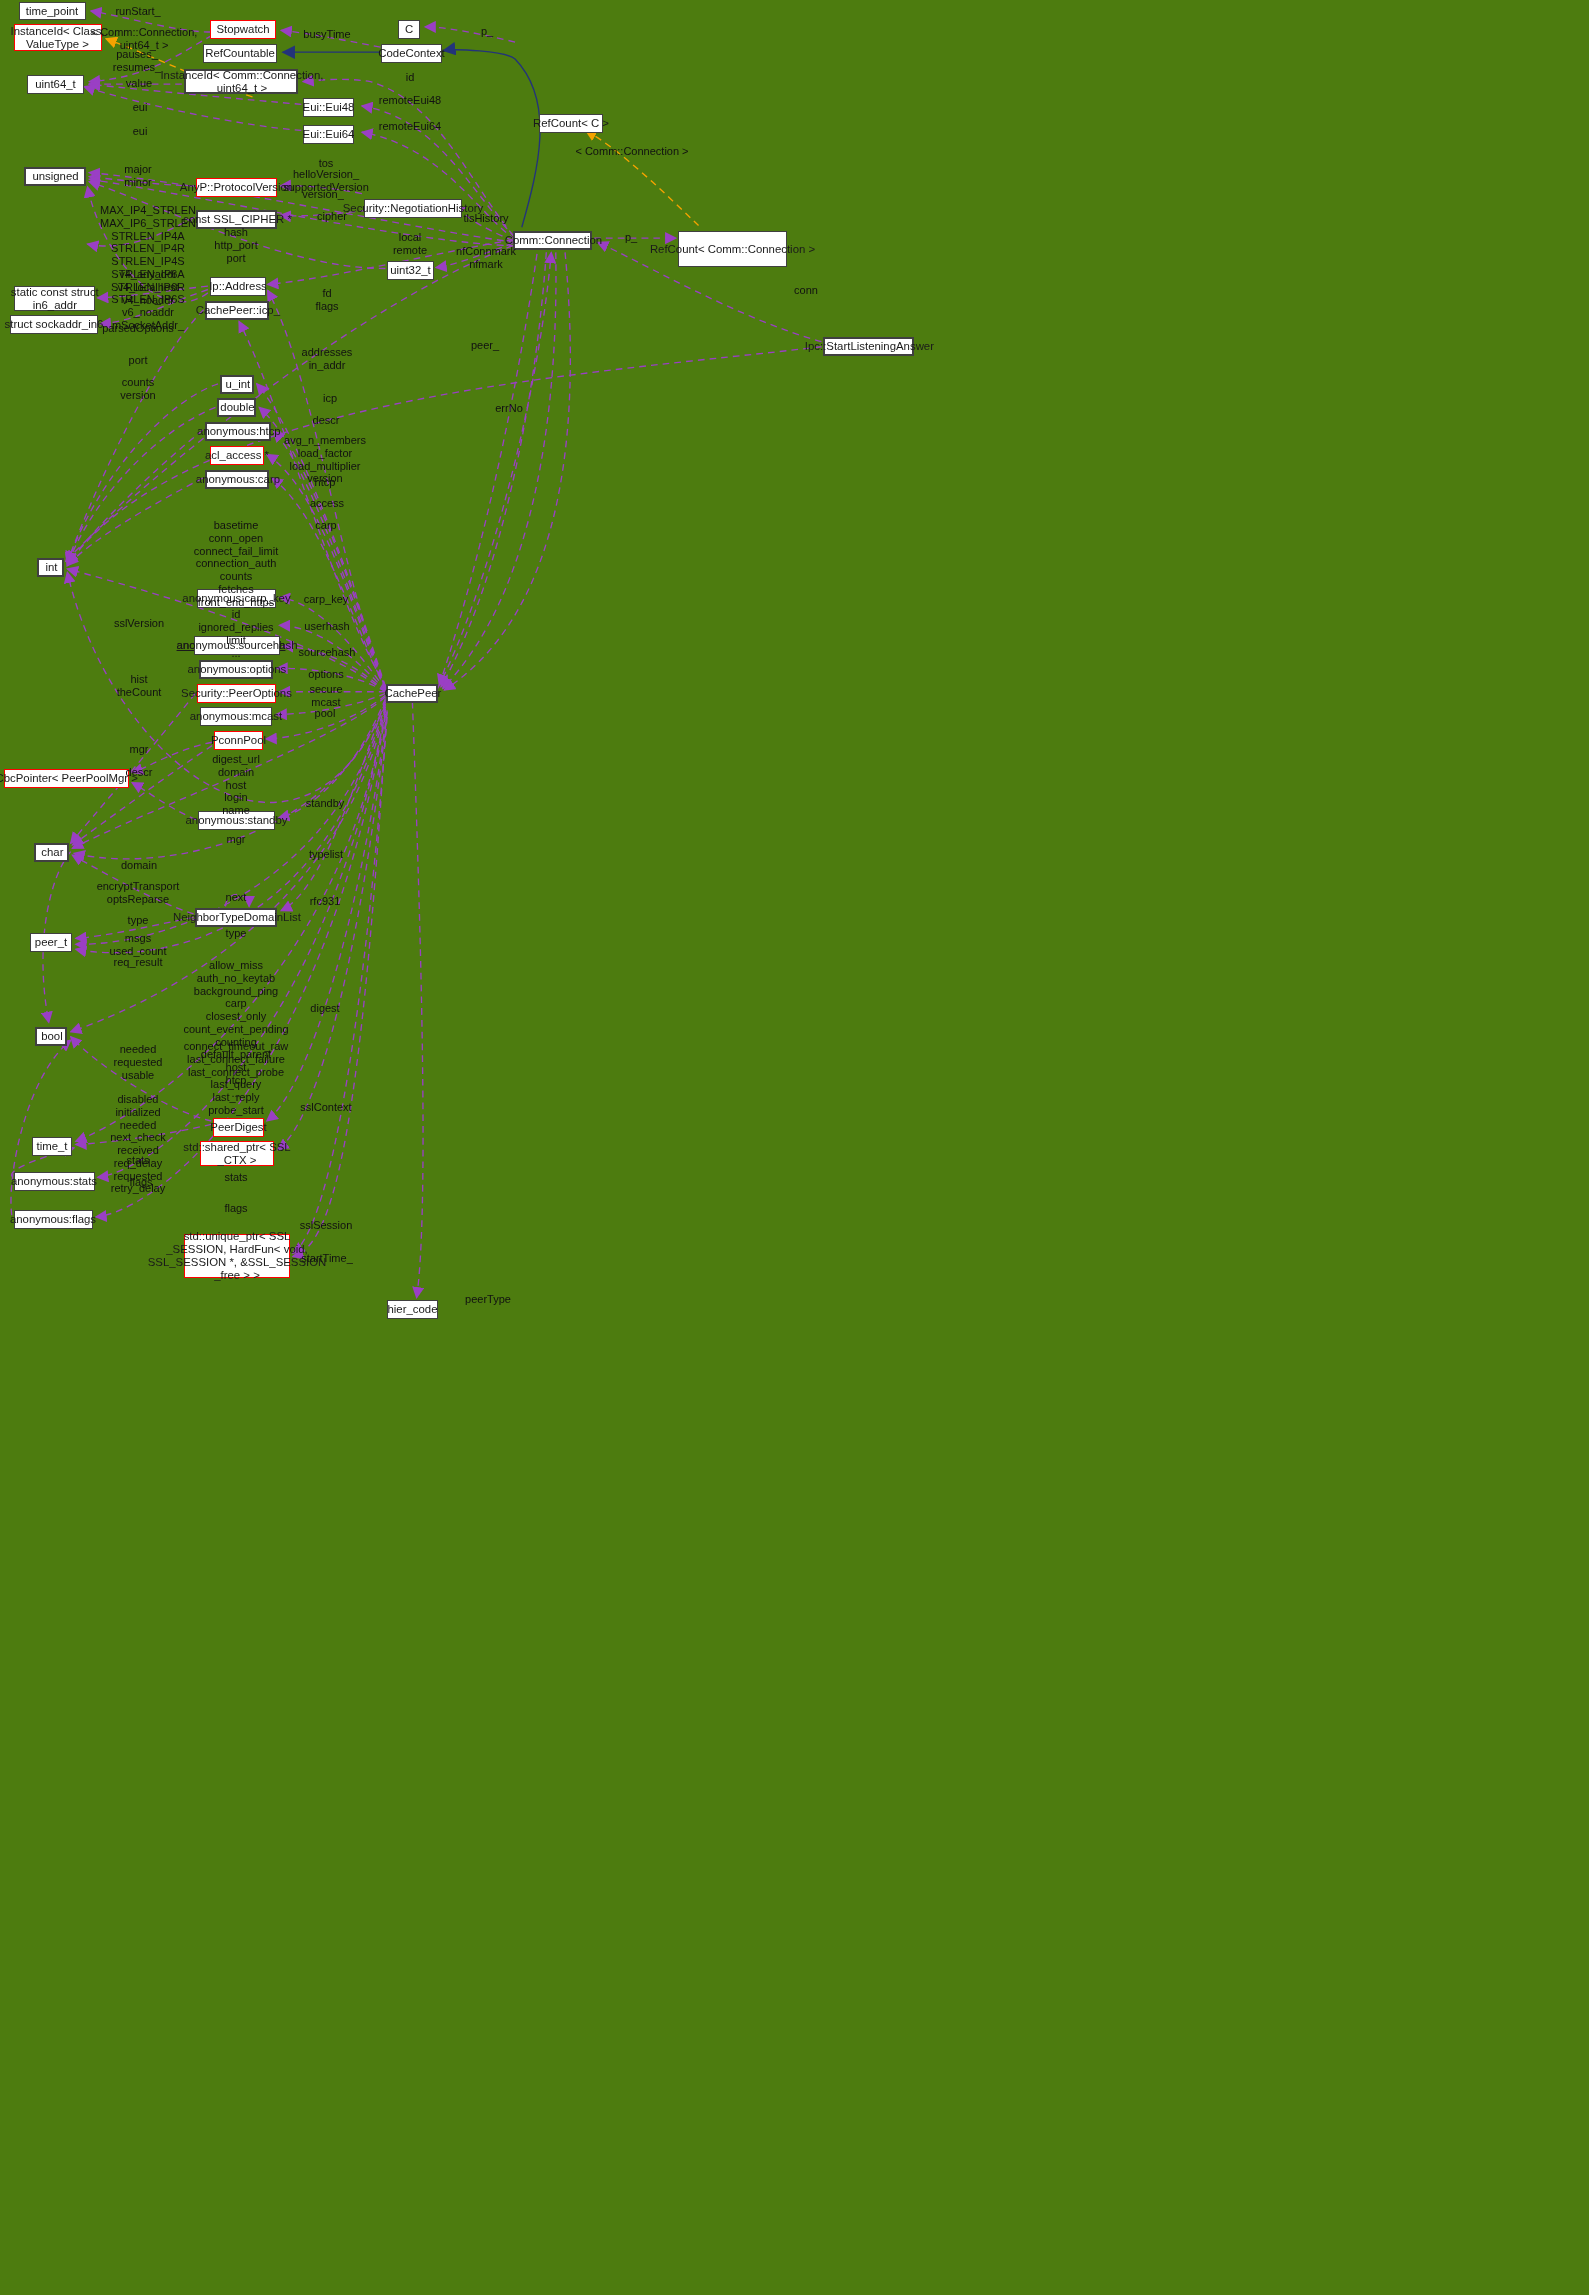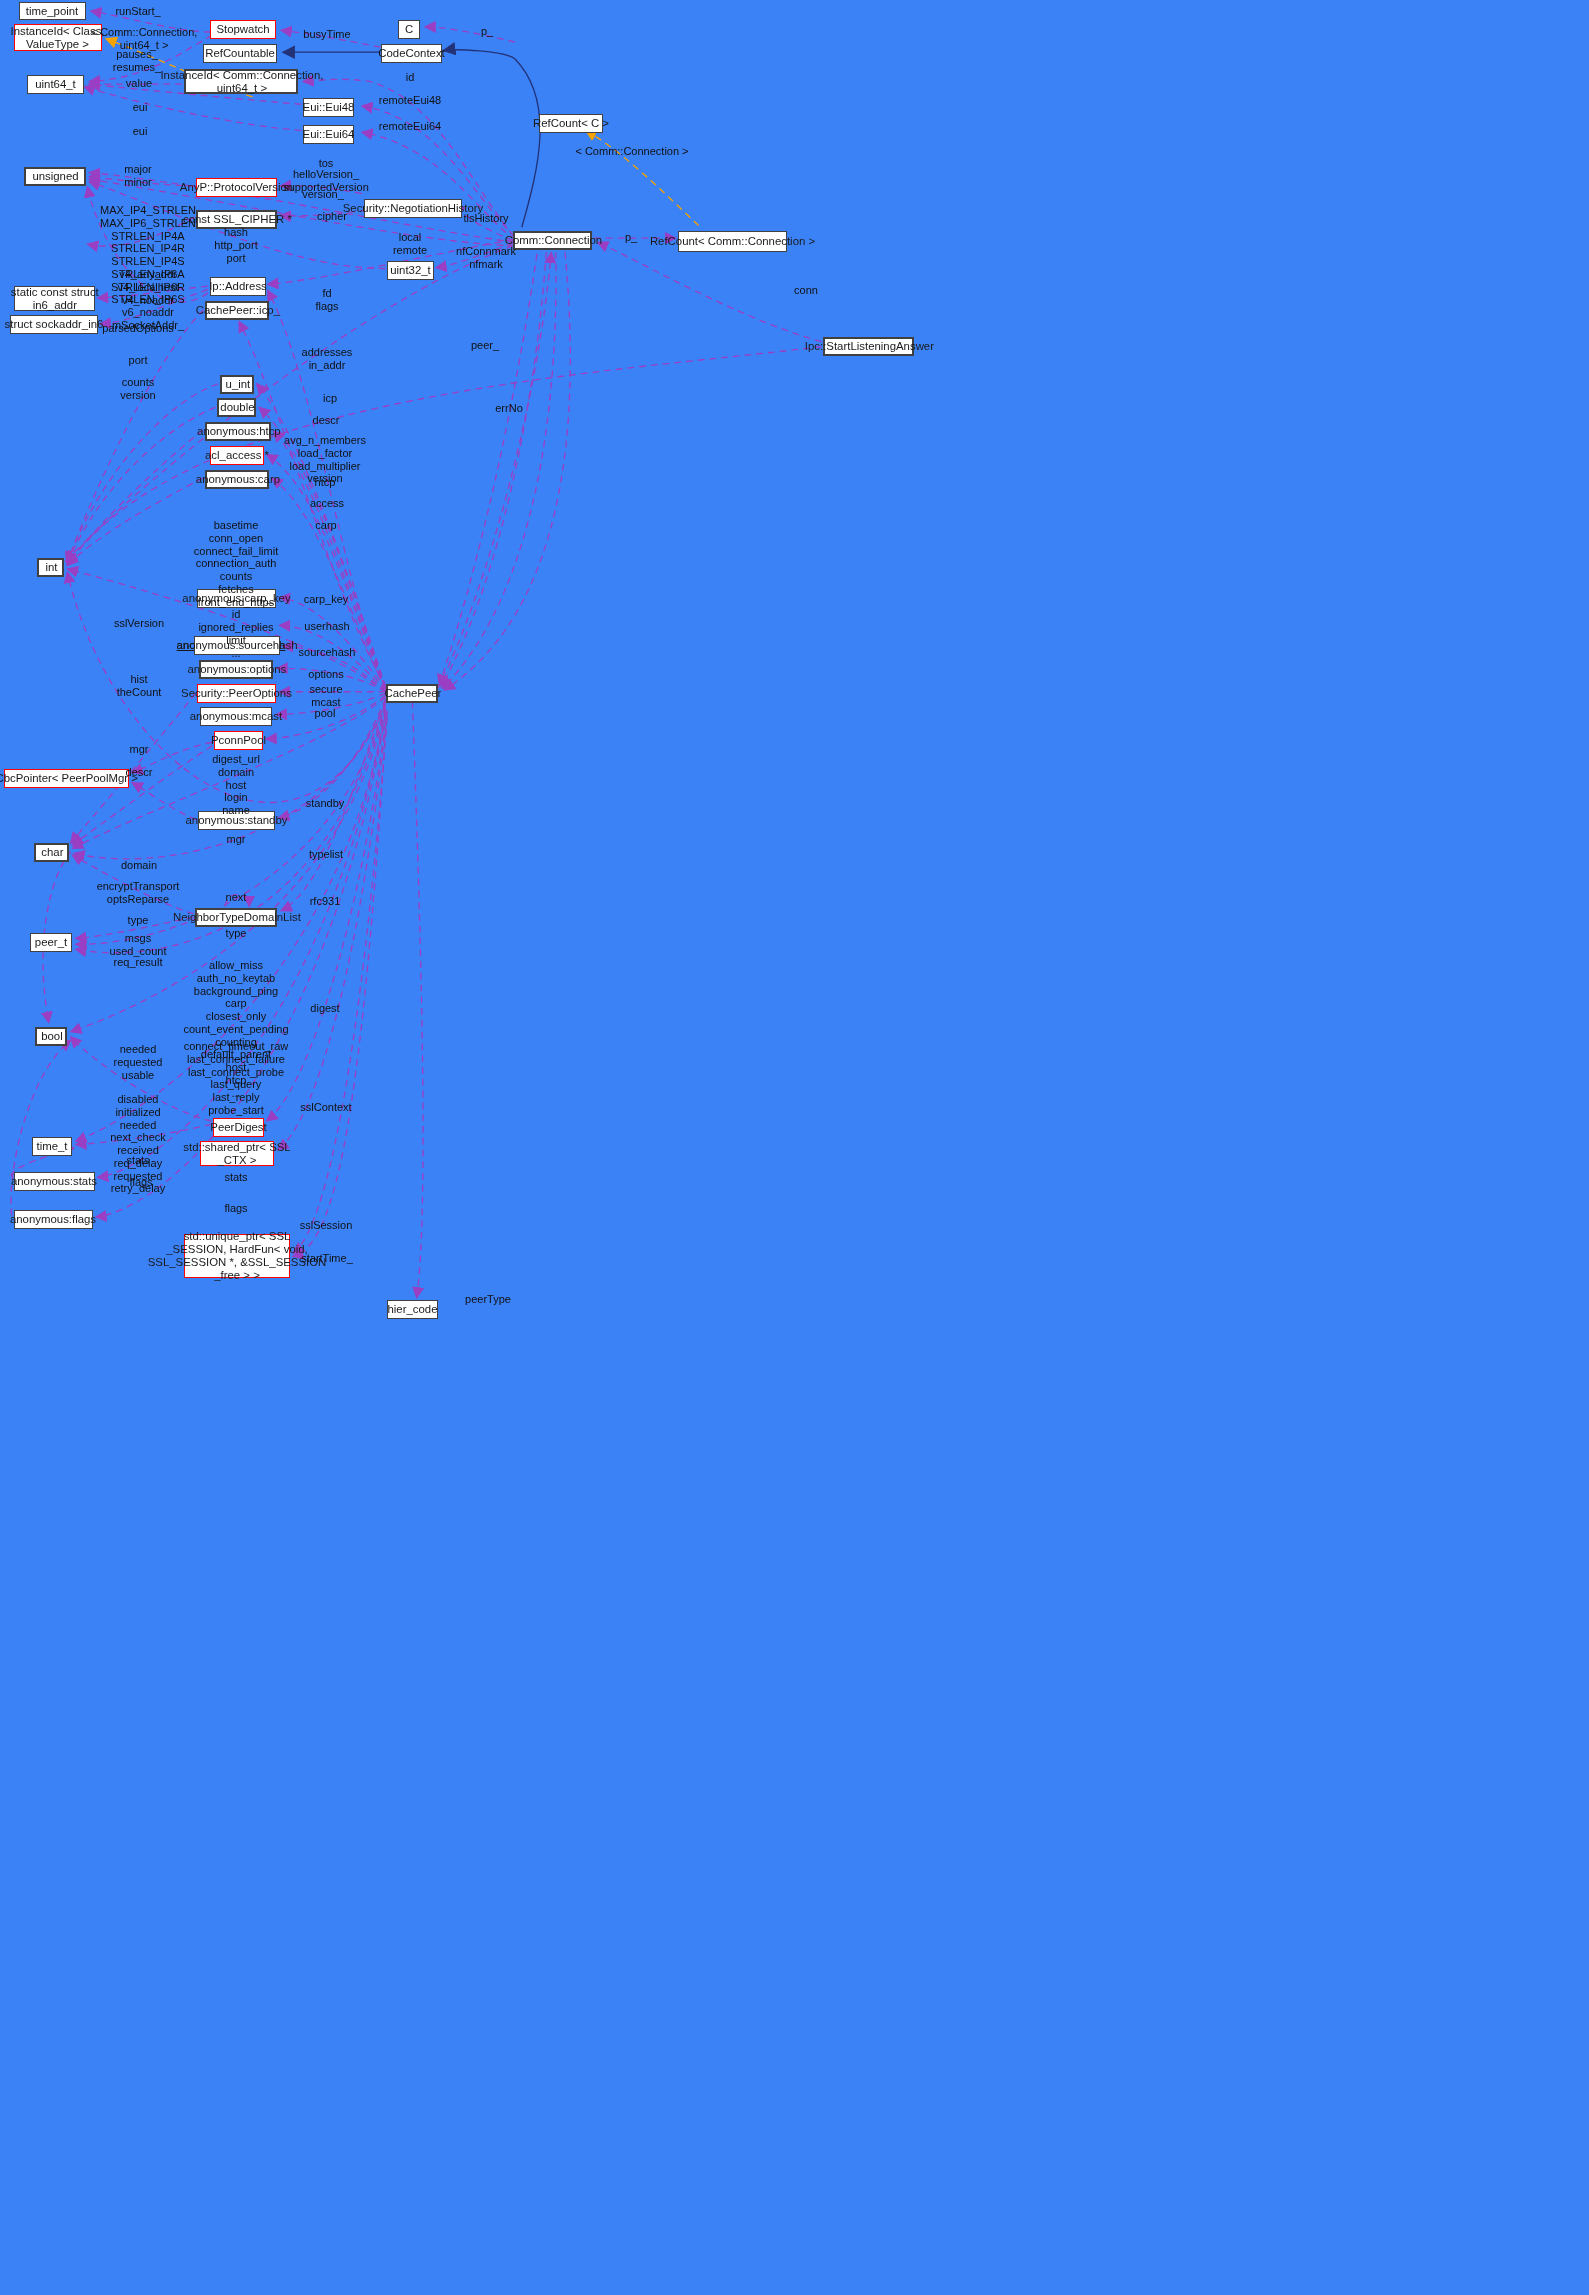--- a/index.html
+++ b/index.html
@@ -1,16 +1,16 @@
 <!DOCTYPE html>
 <html style="font-size:13.5px"><head>
 <meta charset="utf-8">
 <style>
   html,body{margin:0;padding:0;background:#ffffff;}
-  #canvas{position:relative;width:1589px;height:2295px;background:#3b82f6;
+  #canvas{position:relative;width:1589px;height:2295px;background:#4d7c0f;
           font-family:"Liberation Sans","DejaVu Sans",sans-serif;overflow:hidden;}
   .node{position:absolute;box-sizing:border-box;background:#fff;
         border:1.3px solid #404040;display:flex;align-items:center;
         justify-content:center;text-align:center;line-height:1.12;
         font-size:11.4px;color:#1a1a1a;white-space:pre;padding:1.7px 4.2px;}
   .node.red{border:1.3px solid #ff0000;}
   .node.thick{border:2.1px solid #404040;padding-left:6px;}
   .lbl{position:absolute;font-size:11px;color:#111;text-align:center;
        line-height:1.16;white-space:pre;transform:translateX(-50%);}
   svg.edges{position:absolute;left:0;top:0;width:1589px;height:2295px;
@@ -254,21 +254,21 @@
     <div class="node red" style="left: 184px; top: 1234px; width: 106px; height: 44px;"><span>std::unique_ptr&lt; SSL
 _SESSION, HardFun&lt; void,
 SSL_SESSION *, &amp;SSL_SESSION
 _free &gt; &gt;</span></div>
     <div class="node" style="left: 387px; top: 1300px; width: 51px; height: 18.5px;"><span>hier_code</span></div>
     <div class="node" style="left: 381px; top: 44px; width: 61px; height: 18.5px;"><span>CodeContext</span></div>
     <div class="node" style="left: 398px; top: 20px; width: 22px; height: 18.5px;"><span>C</span></div>
     <div class="node thick" style="left: 386px; top: 684px; width: 52px; height: 18.5px;"><span>CachePeer</span></div>
     <div class="node" style="left: 519px; top: 114px; width: 64px; height: 18.5px; margin-left: 20px;"><span>RefCount&lt; C &gt;</span></div>
     <div class="node thick" style="left: 513px; top: 231px; width: 79px; height: 18.5px;"><span>Comm::Connection</span></div>
-    <div class="node" style="left: 678px; top: 231px; width: 109px; height: 21px;"><span>RefCount&lt; Comm::Connection &gt;</span></div>
+    <div class="node" style="left: 678px; top: 231px; width: 109px; height: 36px;"><span>RefCount&lt; Comm::Connection &gt;</span></div>
     <div class="node thick" style="left: 823px; top: 337px; width: 91px; height: 18.5px;"><span>Ipc::StartListeningAnswer</span></div>
     <div class="lbl" style="left: 138px; top: 5px;">runStart_</div>
     <div class="lbl" style="left: 144px; top: 26px;">&lt; Comm::Connection,
 uint64_t &gt;</div>
     <div class="lbl" style="left: 327px; top: 28px;">busyTime</div>
     <div class="lbl" style="left: 487px; top: 25px;">p_</div>
     <div class="lbl" style="left: 137px; top: 48px;">pauses_
 resumes_</div>
     <div class="lbl" style="left: 139px; top: 77px;">value</div>
     <div class="lbl" style="left: 410px; top: 71px;">id</div>

